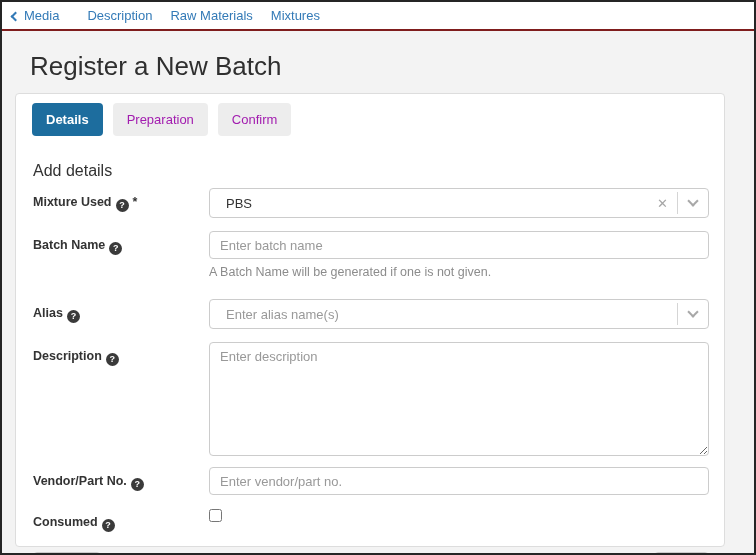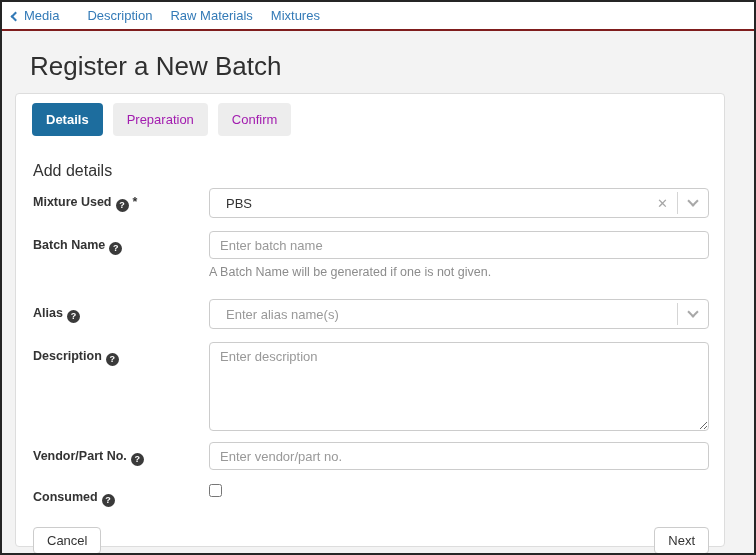--- a/index.html
+++ b/index.html
@@ -102,21 +102,21 @@
 
   .tinput {
     width: 100%; height: 28px; border: 1px solid #ccc; border-radius: 4px;
     padding: 0 10px; font-size: 13px; color: #333;
     font-family: "Liberation Sans", "DejaVu Sans", sans-serif;
     outline: none;
   }
   .tinput::placeholder, .tarea::placeholder { color: #999; opacity: 1; }
 
   .tarea {
-    width: 100%; height: 89px; border: 1px solid #ccc; border-radius: 4px;
+    width: 100%; height: 114px; border: 1px solid #ccc; border-radius: 4px;
     padding: 6px 10px; font-size: 13px; color: #333;
     font-family: "Liberation Sans", "DejaVu Sans", sans-serif;
     resize: both; outline: none; display: block;
   }
 
   .help-text { font-size: 12.5px; color: #8c8c8c; margin-top: 6px; line-height: 15px; }
   .row-batch { margin-bottom: 19px; }
   .row-desc { margin-bottom: 11px; }
   .row-vendor { }
   .row-consumed { margin-bottom: 0; height: 32px; }

